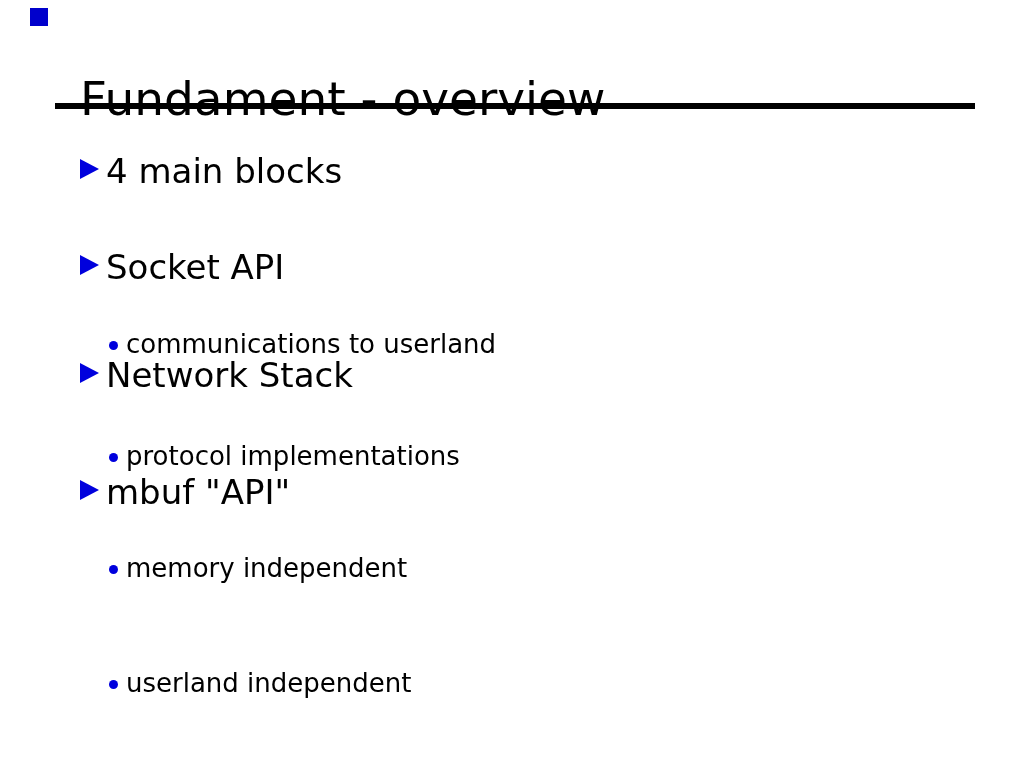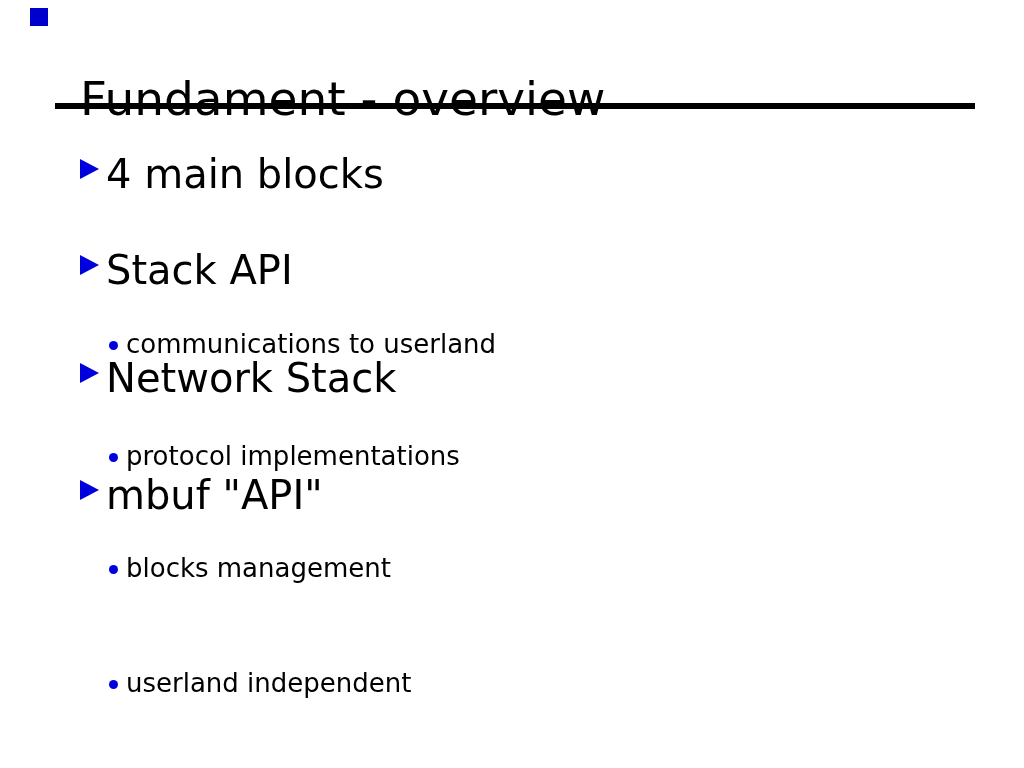--- a/index.html
+++ b/index.html
@@ -44,21 +44,21 @@
     height: 6px;
     background: #000000;
   }
   .item {
     position: absolute;
     left: 80px;
     white-space: nowrap;
     line-height: 1;
   }
   .item.l1 {
-    font-size: 40px;
+    font-size: 34px;
   }
   .item.l2 {
     font-size: 26px;
     margin-top: 40px;
   }
   .item.l1 .txt {
     display: inline-block;
     margin-left: 26px;
   }
   .item.l2 .txt {
@@ -96,21 +96,21 @@
 
   <div class="title-rule"></div>
 
   <div class="item l1" style="top:154px">
     <span class="tri"></span>
     <span class="txt">4 main blocks</span>
   </div>
 
   <div class="item l1" style="top:250px">
     <span class="tri"></span>
-    <span class="txt">Stack API</span>
+    <span class="txt">Socket API</span>
   </div>
 
   <div class="item l2" style="top:291px">
     <span class="dot"></span>
     <span class="txt">communications to userland</span>
   </div>
 
   <div class="item l1" style="top:358px">
     <span class="tri"></span>
     <span class="txt">Network Stack</span>
@@ -121,21 +121,21 @@
     <span class="txt">protocol implementations</span>
   </div>
 
   <div class="item l1" style="top:475px">
     <span class="tri"></span>
     <span class="txt">mbuf "API"</span>
   </div>
 
   <div class="item l2" style="top:515px">
     <span class="dot"></span>
-    <span class="txt">blocks management</span>
+    <span class="txt">memory independent</span>
   </div>
 
 
   <div class="item l2" style="top:630px">
     <span class="dot"></span>
     <span class="txt">userland independent</span>
   </div>
 
 </div>
 

